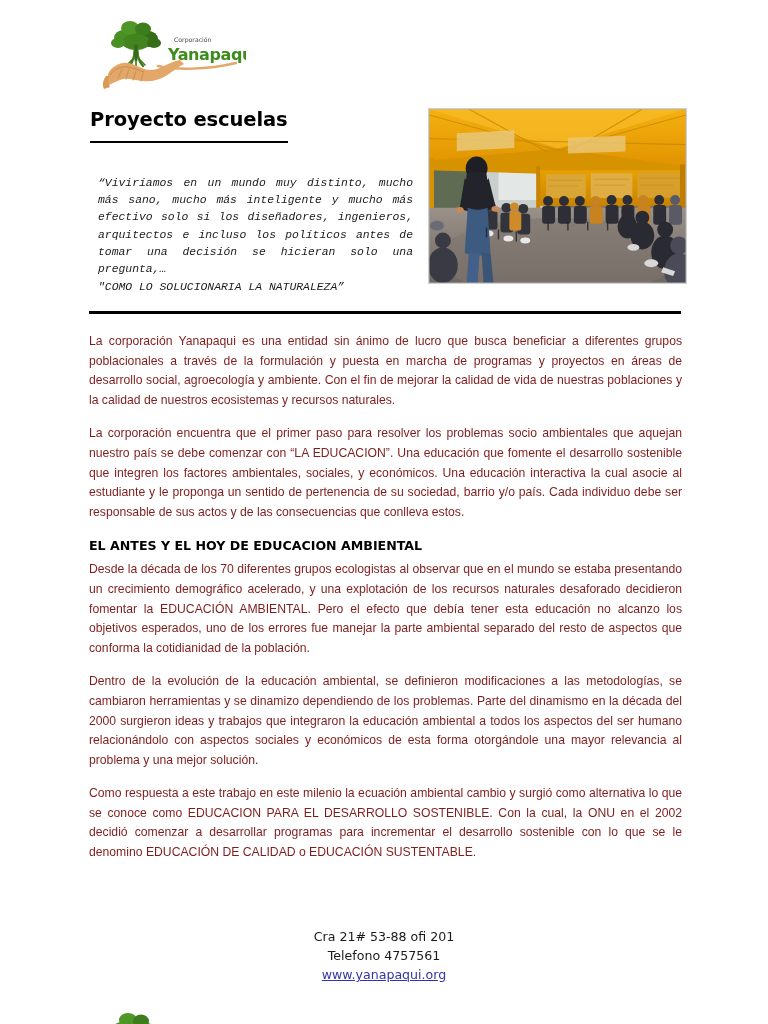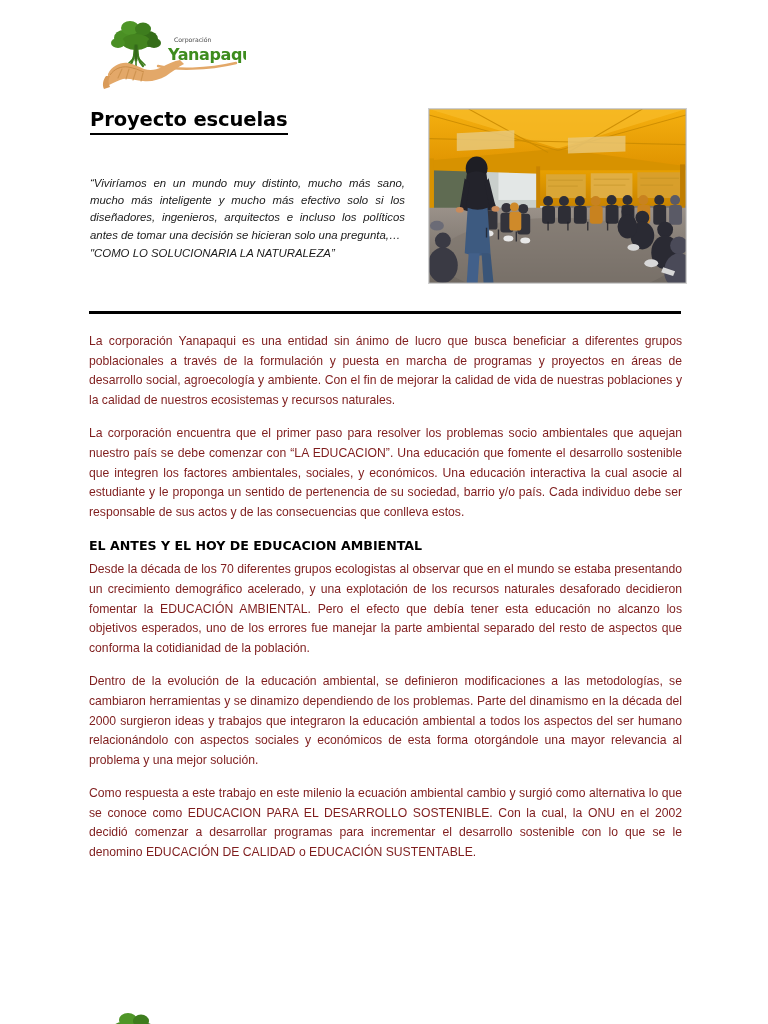--- a/index.html
+++ b/index.html
@@ -45,30 +45,30 @@
     font-family: "DejaVu Sans", "Liberation Sans", sans-serif;
     font-size: 19.5px;
     font-weight: bold;
     line-height: 27px;
     letter-spacing: -0.1px;
     color: #000000;
   }
   .doc-title .tline {
     display: inline-block;
     border-bottom: 2px solid #000;
-    padding-bottom: 0px;
+    padding-bottom: 8px;
   }
 
   
   .quote-block {
     position: absolute;
-    left: 90px;
+    left: 98px;
     top: 175px;
     width: 315px;
-    font-family: Liberation Sans, sans-serif;
+    font-family: Liberation Mono, monospace;
     font-size: 11.4px;
     font-style: italic;
     line-height: 17.2px;
     text-align: justify;
     color: #1a1a1a;
   }
   .quote-last {
     display: block;
     text-align: left;
     font-style: italic;
@@ -365,20 +365,25 @@
 
     <h2 class="section-head">EL ANTES Y EL HOY  DE EDUCACION AMBIENTAL</h2>
 
     <p class="para">Desde la década de los 70 diferentes grupos ecologistas al observar que en el mundo se estaba presentando un crecimiento demográfico acelerado, y una explotación de los recursos naturales desaforado decidieron fomentar la EDUCACIÓN AMBIENTAL. Pero el efecto que debía tener esta educación no alcanzo los objetivos esperados, uno de los errores  fue manejar la parte  ambiental separado del resto de aspectos que conforma la cotidianidad de la población.</p>
 
     <p class="para"> Dentro de la evolución de la educación ambiental, se definieron  modificaciones a las metodologías, se cambiaron herramientas y se dinamizo dependiendo de  los problemas. Parte del dinamismo en la década del 2000 surgieron ideas y  trabajos que integraron la educación ambiental a todos los aspectos del ser humano relacionándolo con aspectos sociales y económicos de esta forma otorgándole una mayor relevancia  al problema y una mejor solución.</p>
 
     <p class="para">Como respuesta a este trabajo en este milenio la ecuación ambiental cambio y surgió como alternativa lo que se conoce como EDUCACION PARA EL DESARROLLO SOSTENIBLE. Con la cual, la ONU en el 2002 decidió comenzar a desarrollar programas para incrementar el desarrollo sostenible con lo que se le denomino EDUCACIÓN DE CALIDAD o EDUCACIÓN SUSTENTABLE.</p>
   </div>
 
+  <div class="footer">
+    <span class="footer-line">Cra 21# 53-88 ofi 201</span>
+    <span class="footer-line">Telefono 4757561</span>
+    <span class="footer-line"><a class="footer-link">www.yanapaqui.org</a></span>
+  </div>
 
   <div class="next-logo">
     <svg class="next-logo-svg" viewBox="0 0 120 70">
       <ellipse cx="30" cy="22" rx="12" ry="9" fill="#3e7d1e"></ellipse>
       <ellipse cx="18" cy="26" rx="10" ry="8" fill="#4a8f24"></ellipse>
       <ellipse cx="42" cy="27" rx="10" ry="8" fill="#356d19"></ellipse>
       <ellipse cx="24" cy="16" rx="9" ry="7" fill="#4f9628"></ellipse>
       <ellipse cx="37" cy="17" rx="8" ry="6.5" fill="#3e7d1e"></ellipse>
       <ellipse cx="30" cy="30" rx="14" ry="8" fill="#44841f"></ellipse>
     </svg>

